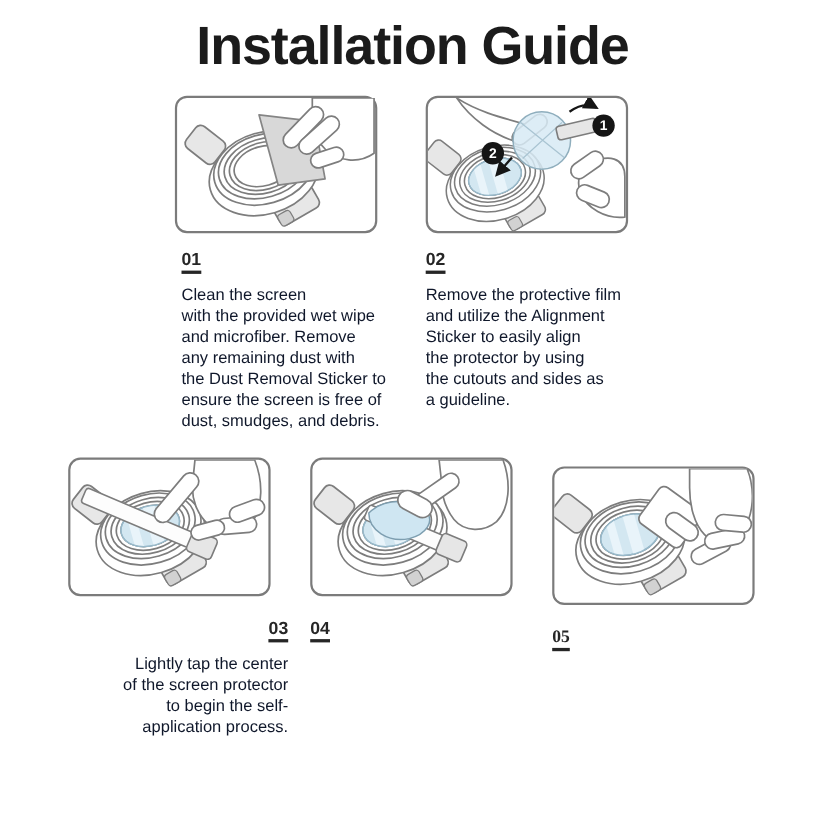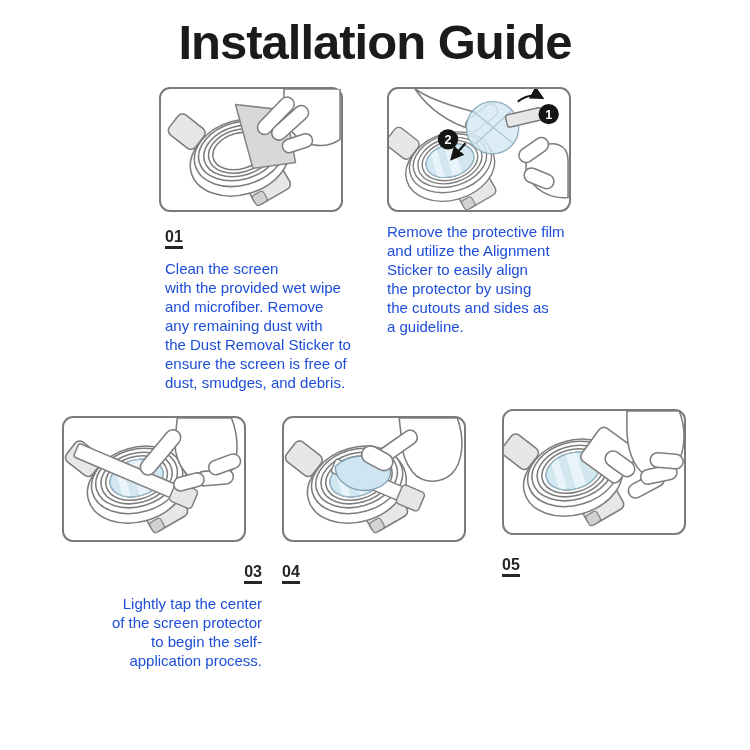--- a/index.html
+++ b/index.html
@@ -5,30 +5,30 @@
   html,body{margin:0;padding:0;background:#fff;}
   .page{position:relative;width:750px;height:684px;background:#fff;overflow:hidden;
         font-family:"Liberation Sans",sans-serif;}
   .title{position:absolute;top:14px;left:0;width:750px;text-align:center;margin:0;
          font-size:49px;font-weight:700;letter-spacing:-1px;color:#1b1b1b;}
   .step{position:absolute;}
   .col1{left:159px;top:87px;width:196px;}
   .col2{left:387px;top:87px;width:200px;}
   .col3{left:62px;top:416px;width:200px;text-align:right;}
   .col4{left:282px;top:416px;width:200px;}
-  .col5{left:502px;top:409px;width:204px;}
+  .col5{left:502px;top:424px;width:204px;font-family:Liberation Serif, serif;}
   .panel{width:184px;height:125px;border:2px solid #7b7b7b;border-radius:11px;
          box-sizing:border-box;background:#fff;}
   .row2 .panel{height:126px;}
   .panel svg{display:block;width:100%;height:100%;}
   .stepnum{margin-top:16px;}
   .row2 .stepnum{margin-top:21px;}
   .stepnum span{display:inline-block;font-size:16px;font-weight:700;color:#262626;
                 border-bottom:3px solid #262626;padding-bottom:1px;line-height:1;}
-  .steptext{margin:10px 0 0 0;font-size:15px;line-height:19px;color:#1d4ed8;
+  .steptext{margin:10px 0 0 0;font-size:15px;line-height:19px;color:#0f172a;
             white-space:pre-line;}
   .col1 .stepnum,.col1 .steptext{margin-left:6px;}
   
   .ln{fill:#fff;stroke:#7d7d7d;stroke-width:1.6;}
   .band{fill:#e7e7e7;stroke:#7d7d7d;stroke-width:1.6;}
   .hand{fill:#fff;stroke:#7d7d7d;stroke-width:1.6;stroke-linejoin:round;}
   .wipe{fill:#d8d8d8;stroke:#858585;stroke-width:1.6;stroke-linejoin:round;}
   .glass{fill:#d3e7f1;stroke:#98b9ca;stroke-width:1.2;}
   .stripe{fill:#e9f4fa;}
   .film{stroke:#a9c4d2;stroke-width:1.2;fill:none;}
@@ -139,20 +139,21 @@
             </g>
         </g>
         <path class="arrow" d="M132,13 Q146,3 157,9" marker-end="url(#ah)"></path>
         <circle class="badge" cx="164" cy="26" r="10.5"></circle>
         <text class="badge-num" x="164" y="30.5" text-anchor="middle">1</text>
         <path class="arrow" d="M78,56 L64,72" marker-end="url(#ah)"></path>
         <circle class="badge" cx="60" cy="52" r="10.5"></circle>
         <text class="badge-num" x="60" y="56.5" text-anchor="middle">2</text>
       </svg>
     </div>
+    <div class="stepnum"><span>02</span></div>
     <p class="steptext">Remove the protective film
 and utilize the Alignment
 Sticker to easily align
 the protector by using
 the cutouts and sides as
 a guideline.</p>
   </section>
 
   <section class="step col3 row2">
     <div class="panel">

